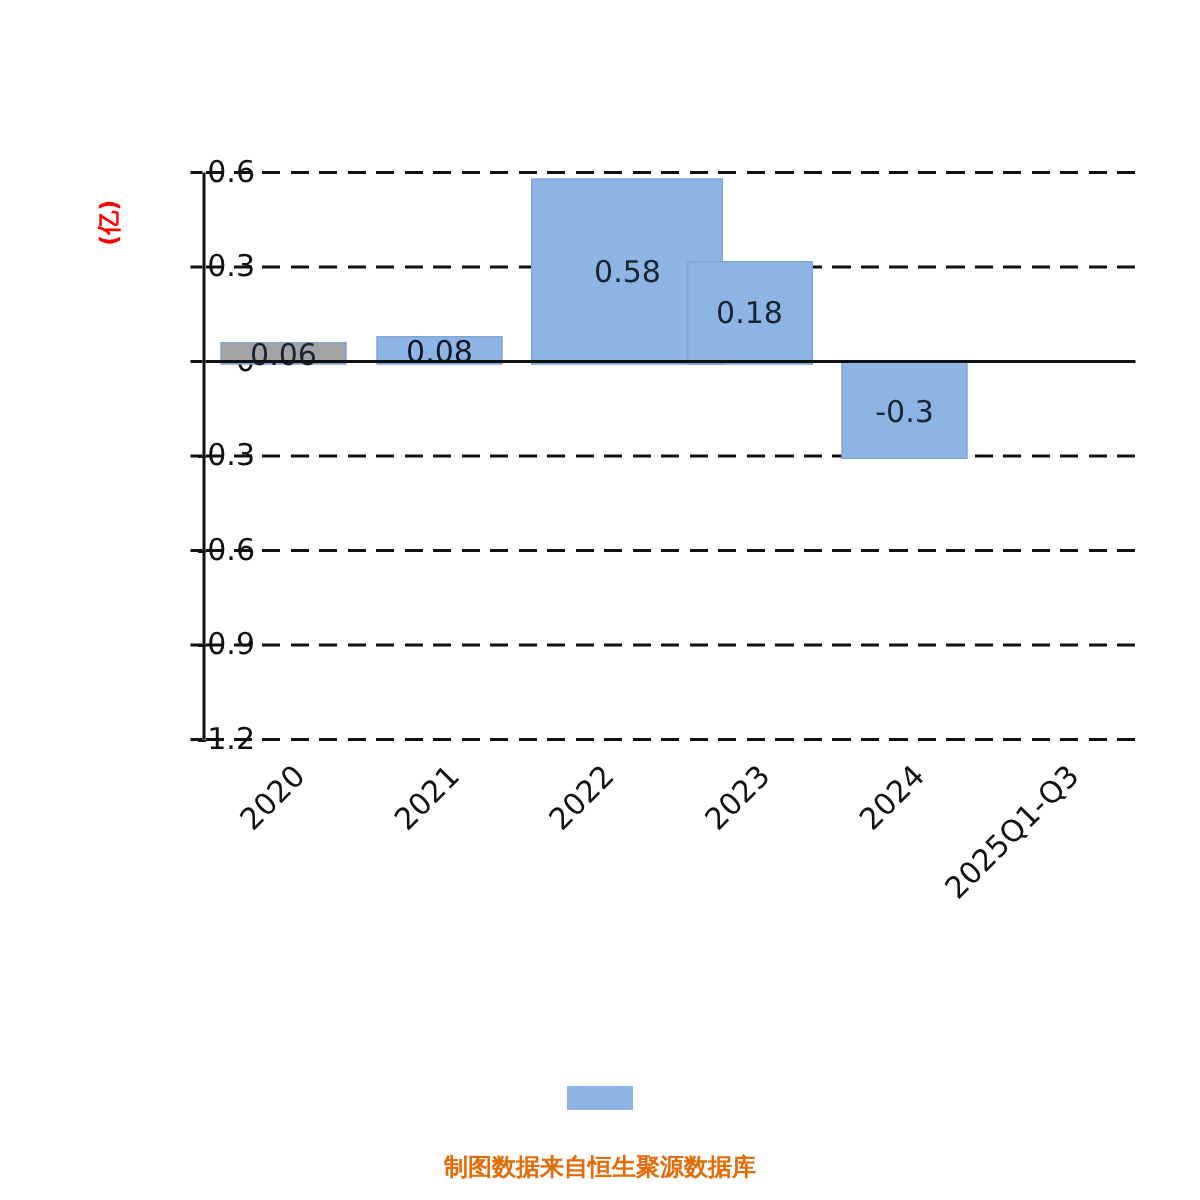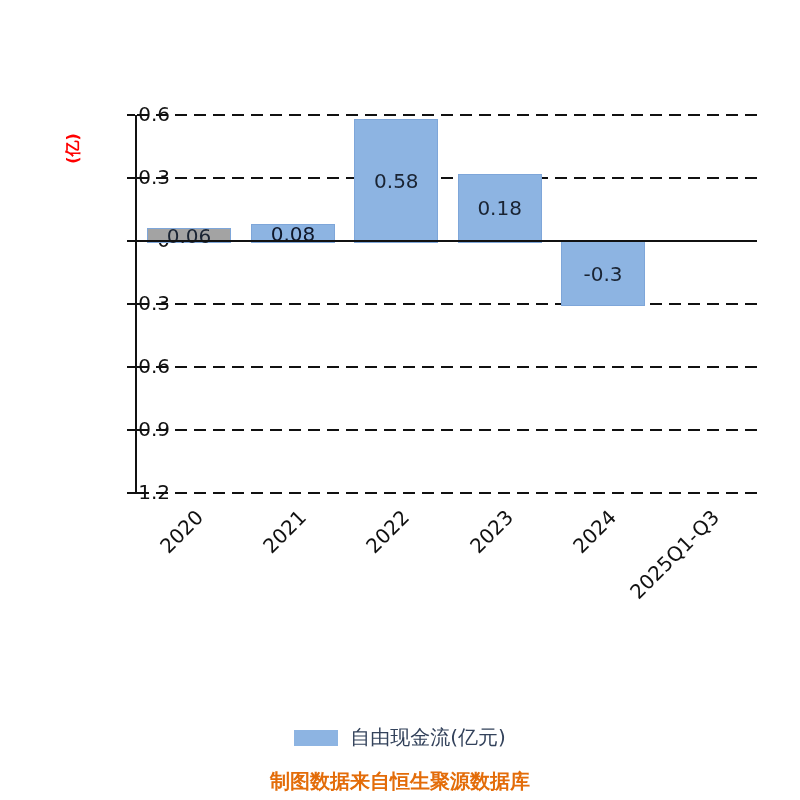--- a/index.html
+++ b/index.html
@@ -19,21 +19,21 @@
   .bar{position:absolute;z-index:2;}
   .bar-label{position:absolute;left:-10px;right:-10px;top:50%;transform:translateY(-50%);
         text-align:center;font-size:20px;z-index:4;}
   .xtick{position:absolute;width:220px;text-align:right;font-size:20px;color:#111;
         transform-origin:100% 0;transform:rotate(-45deg);white-space:nowrap;}
   .legend{position:absolute;left:0;top:724px;width:800px;display:flex;
         justify-content:center;align-items:center;gap:12px;}
   .legend-swatch{width:44px;height:16px;}
   .legend-label{font-size:20px;}
   .footer-note{position:absolute;left:0;top:768px;width:800px;text-align:center;
-        font-size:20px;font-weight:bold;}
+        font-size:16px;font-weight:bold;}
 </style>
 </head>
 <body>
 
 <div id="page">
   <div class="y-unit" style="color: rgb(255, 0, 0);">(亿)</div>
 
   <div class="plot">
       <div class="gridline" style="top: -1px;"></div>
       <div class="tickmark" style="top: -1px;"></div>
@@ -48,21 +48,21 @@
       <div class="gridline" style="top: 314px;"></div>
       <div class="tickmark" style="top: 314px;"></div>
       <div class="gridline" style="top: 377px;"></div>
       <div class="tickmark" style="top: 377px;"></div>
       <div class="bar" style="left: 10px; width: 82px; top: 113.4px; height: 12.6px; background: #a3a3a3; border: 1px solid rgb(126, 166, 217);">
         <div class="bar-label" style="color: rgb(26, 36, 51);">0.06</div>
       </div>
       <div class="bar" style="left: 114px; width: 82px; top: 109.2px; height: 16.8px; background: rgb(141, 180, 226); border: 1px solid rgb(126, 166, 217);">
         <div class="bar-label" style="color: #0f172a; text-align: center;">0.08</div>
       </div>
-      <div class="bar" style="left: 217.333px; width: 82px; top: 4.2px; height: 121.8px; background: rgb(141, 180, 226); border: 1px solid rgb(126, 166, 217);">
+      <div class="bar" style="left: 217.333px; width: 82px; top: 4.2px; height: 121.8px; background: rgb(141, 180, 226); border: 1px solid rgb(126, 166, 217); padding-left: 44px;">
         <div class="bar-label" style="color: rgb(26, 36, 51);">0.58</div>
       </div>
       <div class="bar" style="left: 320.667px; width: 82px; top: 58.8px; height: 67.2px; background: rgb(141, 180, 226); border: 1px solid rgb(126, 166, 217);">
         <div class="bar-label" style="color: rgb(26, 36, 51);">0.18</div>
       </div>
       <div class="bar" style="left: 424px; width: 82px; top: 126px; height: 63px; background: rgb(141, 180, 226); border: 1px solid rgb(126, 166, 217);">
         <div class="bar-label" style="color: rgb(26, 36, 51);">-0.3</div>
       </div>
     </div>
   <div id="ylabels">
@@ -78,17 +78,16 @@
       <div class="xtick" style="left: -29.3333px; top: 505px;">2020</div>
       <div class="xtick" style="left: 74px; top: 505px;">2021</div>
       <div class="xtick" style="left: 177.333px; top: 505px;">2022</div>
       <div class="xtick" style="left: 280.667px; top: 505px;">2023</div>
       <div class="xtick" style="left: 384px; top: 505px;">2024</div>
       <div class="xtick" style="left: 487.333px; top: 505px;">2025Q1-Q3</div>
     </div>
 
   <div class="legend">
     <span class="legend-swatch" style="background: rgb(141, 180, 226);"></span>
-    <span class="legend-label" style="color: rgb(51, 66, 91);">自由现金流(亿元)</span>
   </div>
 
   <div class="footer-note" style="color: rgb(227, 108, 9);">制图数据来自恒生聚源数据库</div>
 </div>
 
 </body></html>

